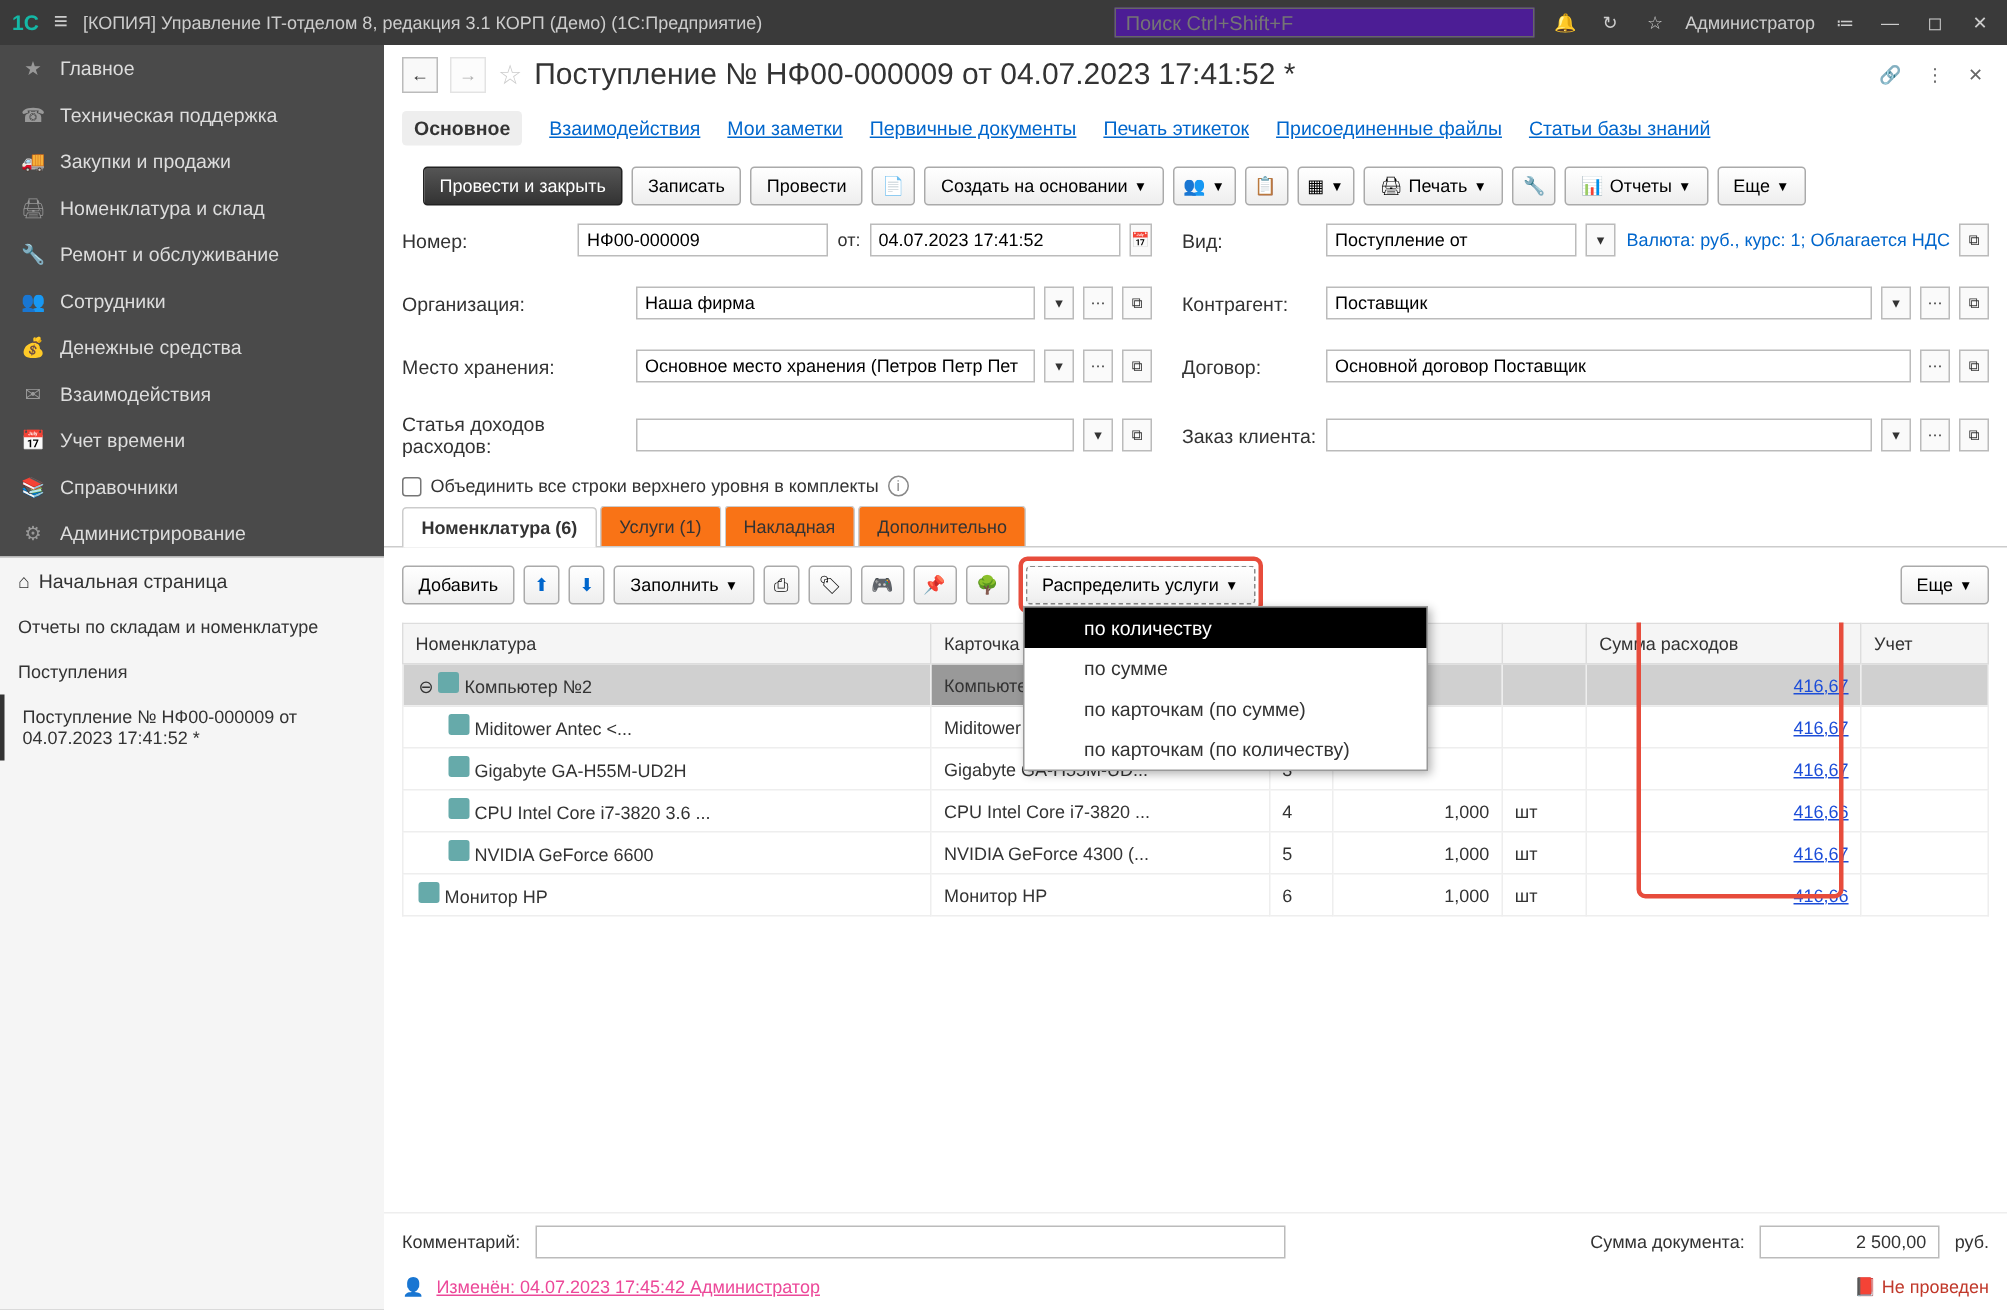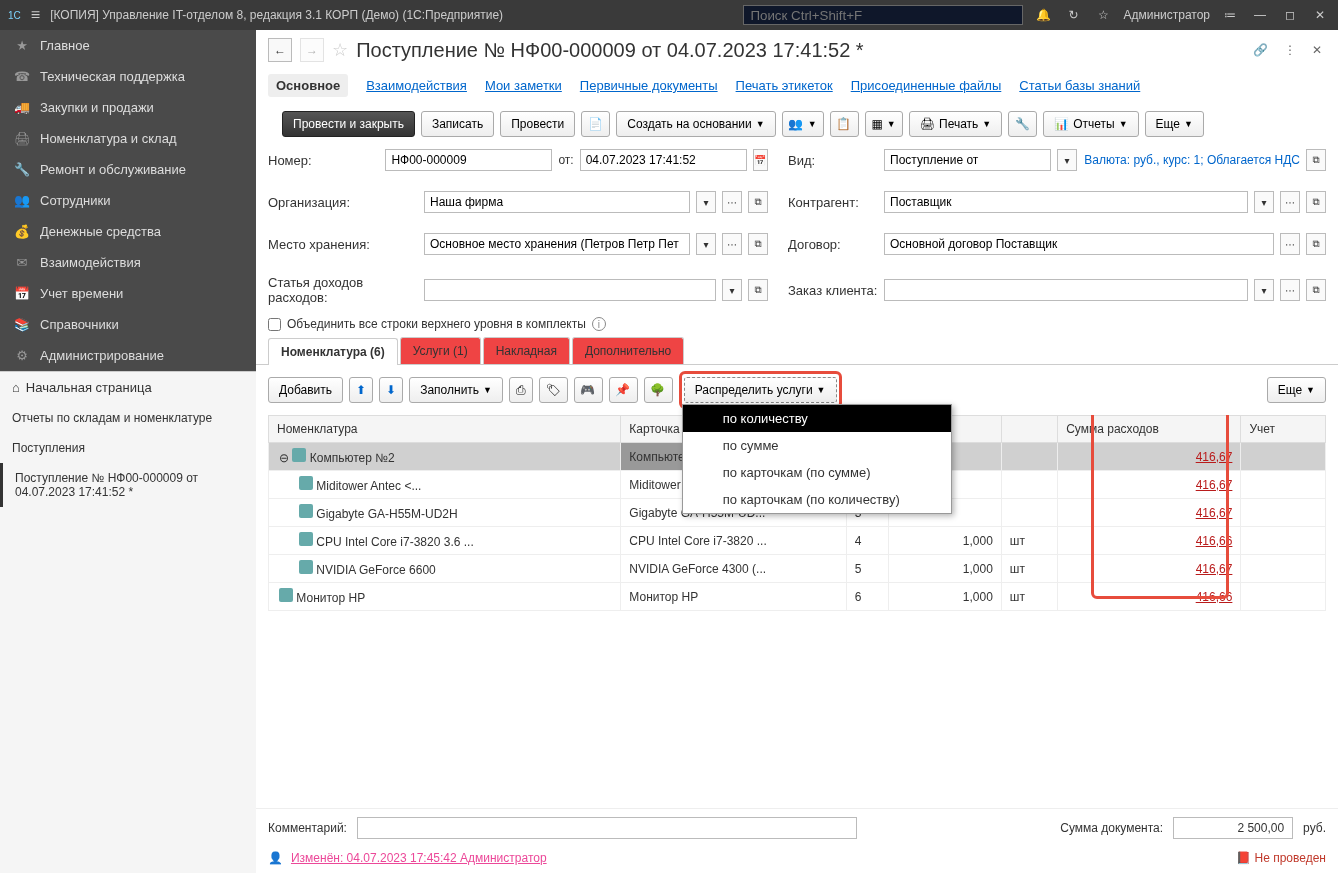--- a/index.html
+++ b/index.html
@@ -1,23 +1,23 @@
 <!DOCTYPE html>
 <html><head>
 <meta charset="utf-8">
 <style>
 * { box-sizing: border-box; margin: 0; padding: 0; font-family: Arial, sans-serif; }
 body { background: #fff; font-size: 12px; color: #333; overflow: hidden; }
 
 
 .topbar { height: 30px; background: #3a3a3a; display: flex; align-items: center; color: #ccc; padding: 0 8px; gap: 10px; }
-.topbar .logo { color: #7dd3fc; font-weight: normal; font-size: 10px; }
+.topbar .logo { color: #14b8a6; font-weight: bold; font-size: 14px; }
 .topbar .burger { cursor: pointer; font-size: 16px; }
 .topbar .title { flex: 1; font-size: 12px; }
-.topbar .search { background: #0f172a; border: 1px solid #666; color: #aaa; padding: 2px 6px; width: 280px; height: 20px; }
+.topbar .search { background: #4c1d95; border: 1px solid #666; color: #aaa; padding: 2px 6px; width: 280px; height: 20px; }
 .topbar .ticon { width: 20px; text-align: center; cursor: pointer; }
 
 .app { display: flex; height: calc(100vh - 30px); }
 
 
 .sidebar { width: 256px; background: #4a4a4a; color: #ddd; display: flex; flex-direction: column; }
 .sidebar .navitem { padding: 8px 14px; display: flex; align-items: center; gap: 10px; cursor: pointer; font-size: 13px; }
 .sidebar .navicon { width: 16px; text-align: center; color: #999; }
 .sidebar .subpanel { background: #f5f5f5; color: #333; flex: 1; border-top: 1px solid #ccc; }
 .sidebar .subitem { padding: 8px 12px; cursor: pointer; font-size: 12px; }
@@ -46,38 +46,38 @@
 .formrow { display: flex; align-items: center; gap: 6px; }
 .formrow label { width: 150px; font-size: 13px; }
 .formrow input { border: 1px solid #bbb; padding: 3px 5px; font-size: 12px; flex: 1; height: 22px; }
 .formrow .mini { width: 20px; height: 22px; border: 1px solid #bbb; background: #fafafa; cursor: pointer; display: inline-flex; align-items: center; justify-content: center; font-size: 10px; }
 .rightinfo { text-align: right; font-size: 12px; }
 .rightinfo a { color: #0066cc; }
 
 .checkrow { padding: 6px 12px; display: flex; align-items: center; gap: 6px; }
 
 .subtabs { padding: 0 12px; display: flex; border-bottom: 1px solid #ccc; }
-.subtab { padding: 6px 12px; border: 1px solid #ccc; border-bottom: none; background: #ef4444; cursor: pointer; margin-right: 2px; font-size: 12px; border-radius: 3px 3px 0 0; }
+.subtab { padding: 6px 12px; border: 1px solid #ccc; border-bottom: none; background: #f97316; cursor: pointer; margin-right: 2px; font-size: 12px; border-radius: 3px 3px 0 0; }
 .subtab.active { background: #fff; font-weight: bold; position: relative; top: 1px; }
 
 .tabletoolbar { padding: 6px 12px; display: flex; gap: 6px; align-items: center; position: relative; }
 .tabletoolbar .spacer { flex: 1; }
 .highlight-box { border: 3px solid #e74c3c; border-radius: 6px; padding: 3px 2px; position: relative; }
 
 .dropdown { position: absolute; top: 30px; left: 0; background: #fff; border: 1px solid #999; box-shadow: 2px 2px 6px rgba(0,0,0,0.3); min-width: 270px; z-index: 100; }
 .dropdown .ditem { padding: 6px 40px; cursor: pointer; font-size: 13px; }
 .dropdown .ditem.sel { background: #000; color: #fff; }
 
 .tablewrap { flex: 1; padding: 0 12px; overflow: auto; position: relative; }
 table { border-collapse: collapse; width: 100%; font-size: 12px; }
 th { background: #f5f5f5; border: 1px solid #ddd; padding: 6px 8px; text-align: left; font-weight: normal; }
 td { border: 1px solid #eee; padding: 5px 8px; }
 tr.selrow td { background: #d0d0d0; }
 tr.selrow td.cellsel { background: #999; }
-.expenselink { color: #b91c1c; text-decoration: underline; margin-top: 28px; }
+.expenselink { color: #1d4ed8; text-decoration: underline; margin-top: 28px; }
 .column-highlight { position: absolute; border: 3px solid #e74c3c; border-radius: 6px; pointer-events: none; }
 
 .footer { padding: 8px 12px; display: flex; align-items: center; gap: 10px; border-top: 1px solid #eee; }
 .footer input { border: 1px solid #bbb; padding: 3px 5px; height: 22px; }
 .footer .sumlabel { margin-left: auto; }
 .footer .sumval { border: 1px solid #bbb; padding: 3px 8px; width: 120px; text-align: right; }
 .footer2 { padding: 4px 12px 8px; display: flex; align-items: center; gap: 8px; }
 .footer2 a { color: #ec4899; text-decoration: underline; }
 .footer2 .warn { margin-left: auto; color: #c0392b; }
 

